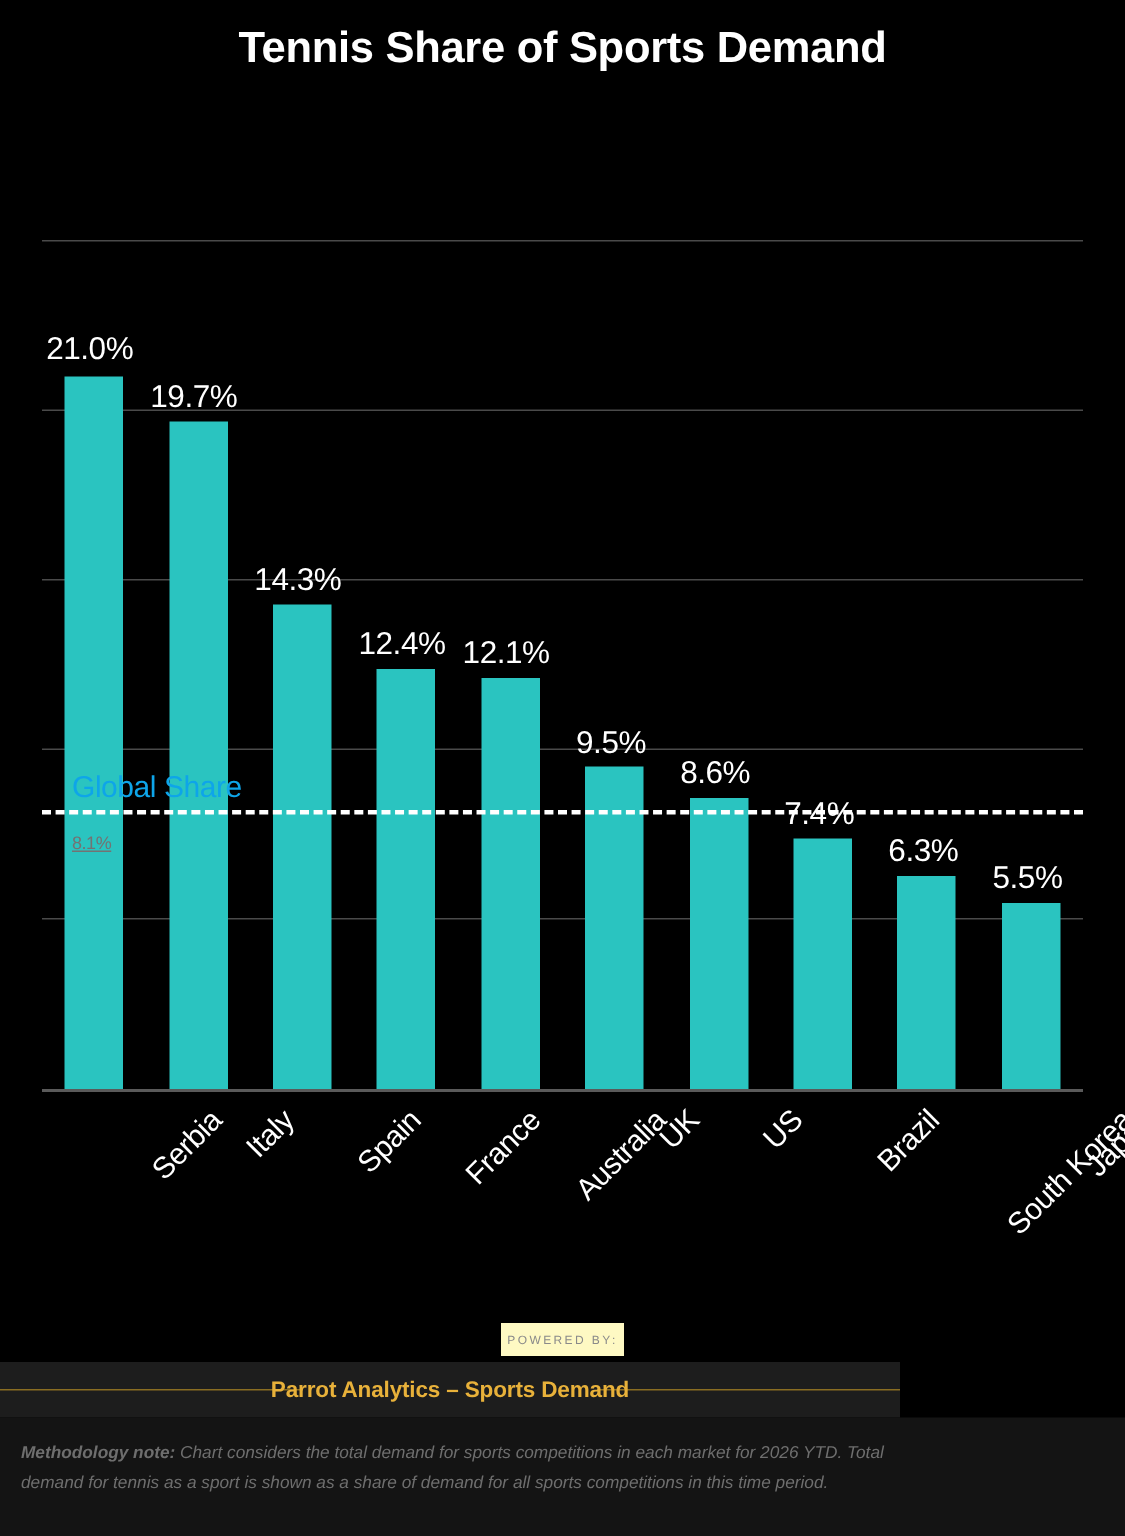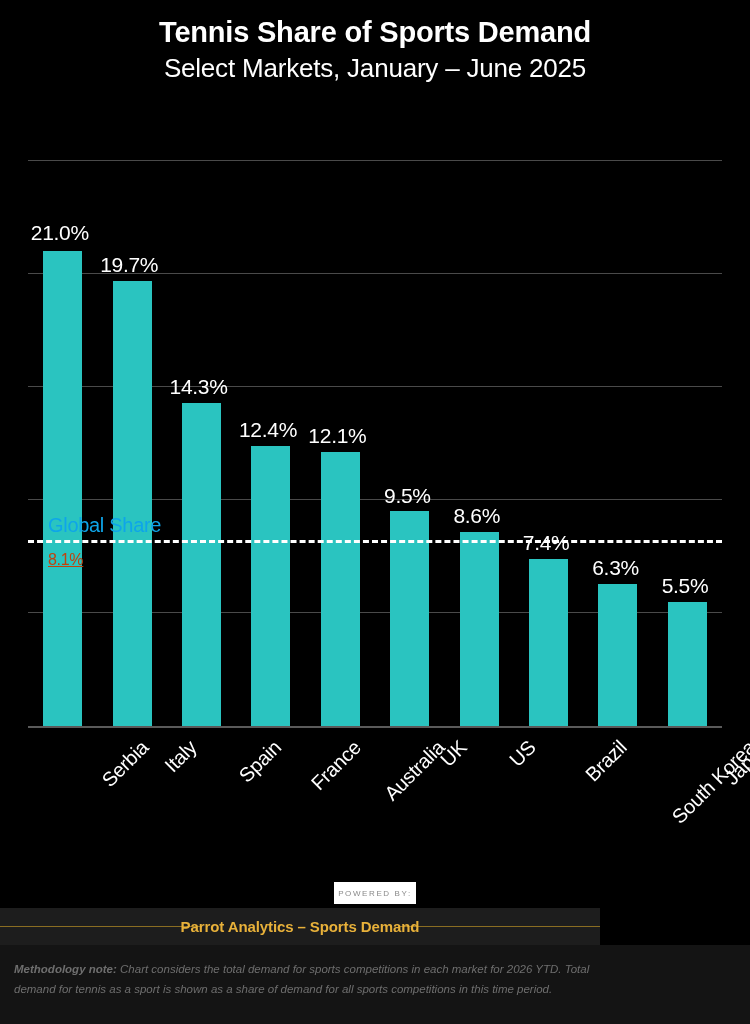--- a/index.html
+++ b/index.html
@@ -48,39 +48,39 @@
   
   #global-share-line{
     position:absolute;left:0;width:694px;height:0;
     border-top:3px dashed #ffffff;
   }
   #global-share-label{
     position:absolute;color:#0ea5e9;font-size:20px;white-space:nowrap;
     letter-spacing:-0.3px;
   }
   #global-share-value{
-    position:absolute;color:#c2410c;font-size:16px;white-space:nowrap;
+    position:absolute;color:#737373;font-size:12px;white-space:nowrap;
     letter-spacing:-0.3px;
     text-decoration:underline;
   }
 
   
   #xlabels{
     position:absolute;left:28px;top:616px;width:694px;height:120px;
   }
   .xlabel{
     position:absolute;top:0;color:#ffffff;font-size:20px;white-space:nowrap;
     transform:rotate(-45deg);transform-origin:right top;
     text-align:right;letter-spacing:-0.3px;
   }
 
   
   #powered-by-badge{
     position:absolute;left:334px;top:882px;width:82px;height:22px;
-    background:#ffffff;display:flex;align-items:center;justify-content:center;
+    background:#fef9c3;display:flex;align-items:center;justify-content:center;
   }
   #powered-by-text{
     color:#8a8a8a;font-size:8px;letter-spacing:1.6px;font-weight:normal;
   }
 
   
   #brand-bar{
     position:absolute;left:0;top:908px;width:600px;height:37px;
     background:#1d1d1d;display:flex;align-items:center;justify-content:center;
   }
@@ -103,21 +103,20 @@
     position:absolute;left:14px;top:14px;width:600px;
     color:#6e6e6e;font-size:11.5px;font-style:italic;line-height:1.75;
   }
   #methodology b{font-weight:bold;font-style:italic;}
 </style>
 </head>
 <body>
 
 <div id="header">
   <h1 id="chart-title">Tennis Share of Sports Demand</h1>
-  <h2 id="chart-subtitle">Select Markets, January – June 2025</h2>
 </div>
 
 <div id="chart-area">
   <div id="plot">
     <div id="gridlines">
         <div class="gridline" style="bottom: 115.035px;"></div>
         <div class="gridline" style="bottom: 228.07px;"></div>
         <div class="gridline" style="bottom: 341.105px;"></div>
         <div class="gridline" style="bottom: 454.14px;"></div>
         <div class="gridline" style="bottom: 567.175px;"></div>

